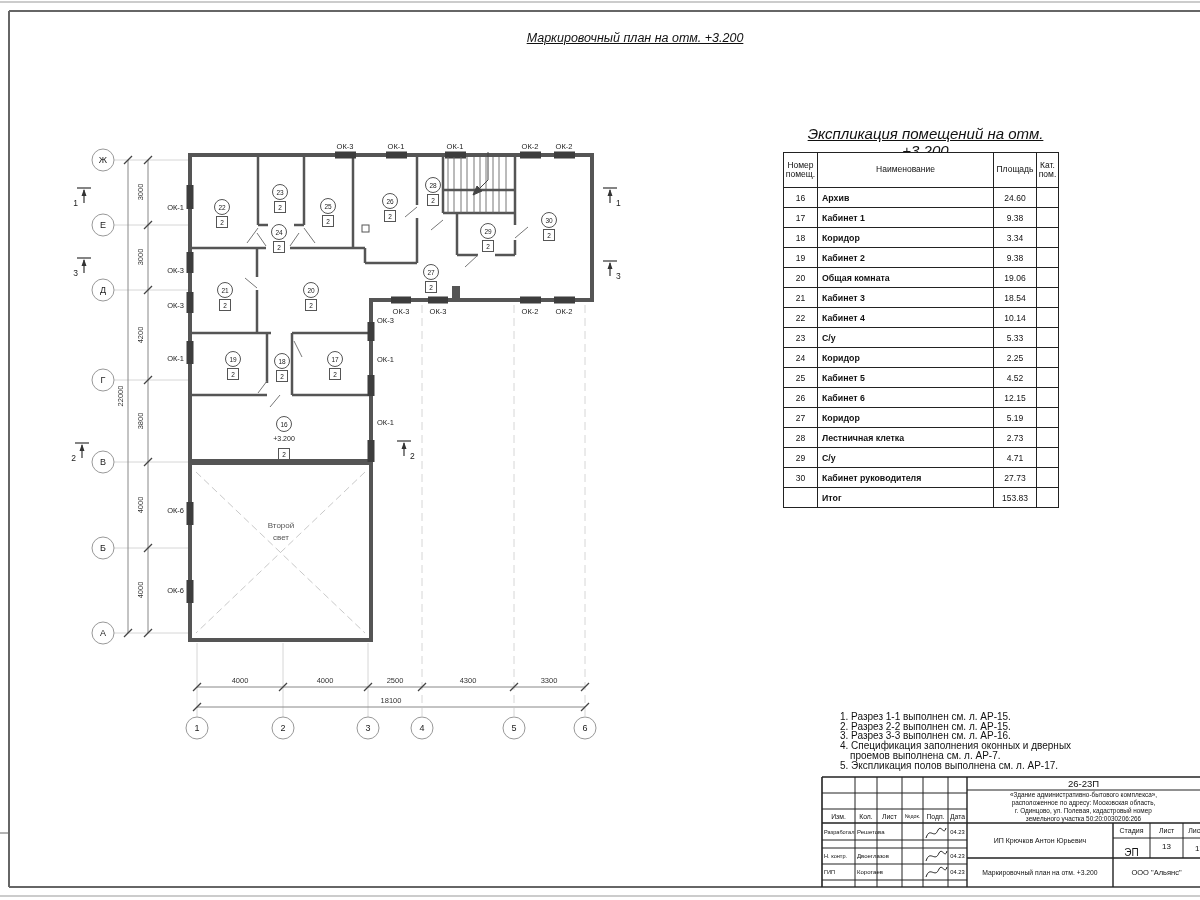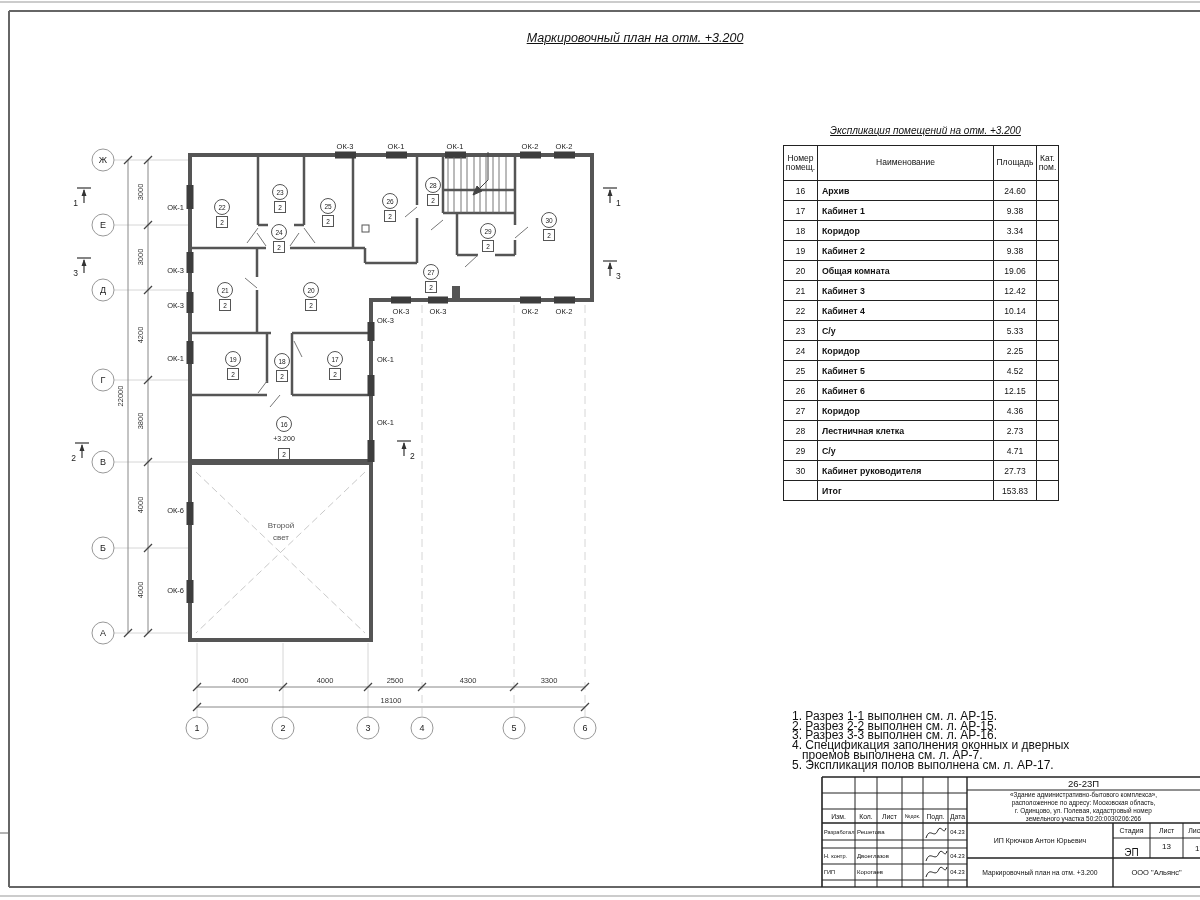--- a/index.html
+++ b/index.html
@@ -3,28 +3,28 @@
 <meta charset="utf-8">
 <style>
   html,body{margin:0;padding:0;}
   body{width:1200px;height:900px;position:relative;overflow:hidden;background:#fff;
        font-family:"Liberation Sans",sans-serif;color:#111;}
   svg.sheet{position:absolute;left:0;top:0;}
   .abs{position:absolute;}
   .plan-title{left:460px;top:31px;width:350px;text-align:center;font-style:italic;
               text-decoration:underline;font-size:12.5px;color:#111;}
   .sched-title{left:798px;top:125px;width:255px;text-align:center;font-style:italic;
-               text-decoration:underline;font-size:10px;color:#111;}
-  table.sched{position:absolute;left:783px;top:145px;border-collapse:collapse;background:#fff;
+               text-decoration:underline;font-size:15px;color:#111;}
+  table.sched{position:absolute;left:783px;top:152px;border-collapse:collapse;background:#fff;
               border:1.5px solid #222;table-layout:fixed;}
   table.sched td{border:1px solid #222;font-size:8.5px;padding:0;text-align:center;
                  vertical-align:middle;color:#111;height:19px;overflow:hidden;white-space:nowrap;}
   table.sched tr.hdr td{height:34px;font-size:8.5px;line-height:9.5px;}
   table.sched td.nm{text-align:left;padding-left:4px;font-size:8.8px;font-weight:bold;}
-  .notes{left:792px;top:712px;width:260px;font-size:12px;line-height:9.7px;color:#111;}
+  .notes{left:840px;top:712px;width:260px;font-size:10px;line-height:9.7px;color:#111;}
   .notes div{white-space:nowrap;}
   .notes .indent{padding-left:10px;}
   .tbt{display:flex;align-items:center;justify-content:center;text-align:center;
        color:#111;overflow:hidden;}
   .tbt.left{justify-content:flex-start;text-align:left;}
 </style>
 </head>
 <body>
 
 <svg class="sheet" width="1200" height="900" viewBox="0 0 1200 900">
@@ -484,21 +484,21 @@
       </tr>
   <tr>
         <td>20</td>
         <td class="nm">Общая комната</td>
         <td>19.06</td>
         <td></td>
       </tr>
   <tr>
         <td>21</td>
         <td class="nm">Кабинет 3</td>
-        <td>12.42</td>
+        <td>18.54</td>
         <td></td>
       </tr>
   <tr>
         <td>22</td>
         <td class="nm">Кабинет 4</td>
         <td>10.14</td>
         <td></td>
       </tr>
   <tr>
         <td>23</td>
@@ -520,21 +520,21 @@
       </tr>
   <tr>
         <td>26</td>
         <td class="nm">Кабинет 6</td>
         <td>12.15</td>
         <td></td>
       </tr>
   <tr>
         <td>27</td>
         <td class="nm">Коридор</td>
-        <td>4.36</td>
+        <td>5.19</td>
         <td></td>
       </tr>
   <tr>
         <td>28</td>
         <td class="nm">Лестничная клетка</td>
         <td>2.73</td>
         <td></td>
       </tr>
   <tr>
         <td>29</td>

